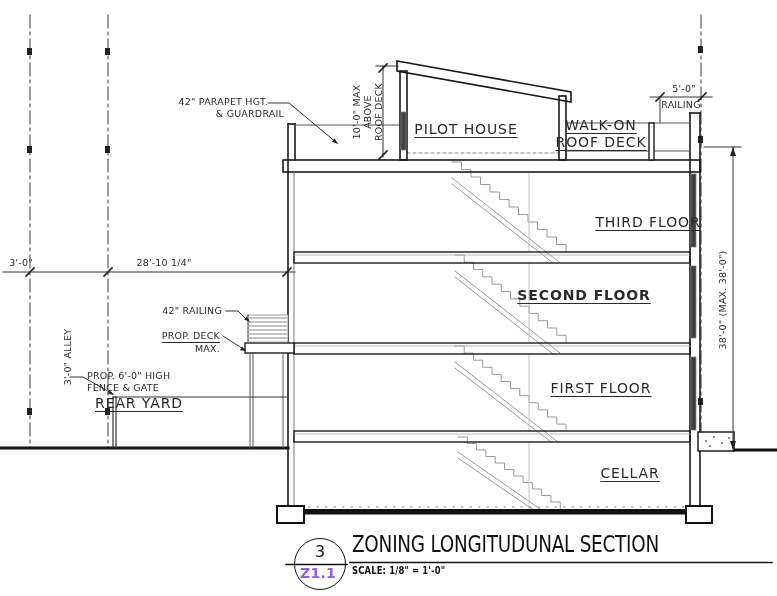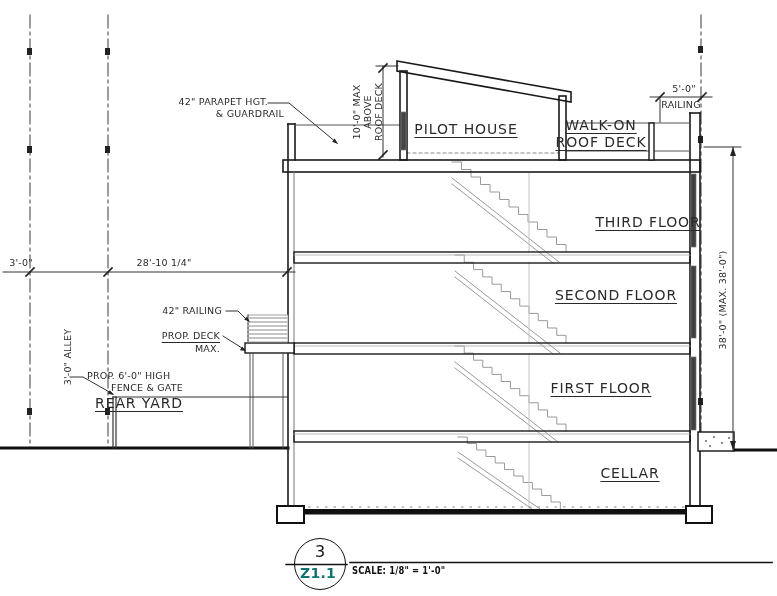--- a/index.html
+++ b/index.html
@@ -15,21 +15,21 @@
   .room { font-size:14px; letter-spacing:.9px; }
   .c   { transform:translateX(-50%); }
   .u   { text-decoration:underline; text-underline-offset:3px; }
   .r   { text-align:right; }
   .rot { transform:translate(-50%,-50%) rotate(-90deg); text-align:center; }
   .circle {
     position:absolute; left:294px; top:538px; width:52px; height:52px;
     border:1.5px solid #111; border-radius:50%; box-sizing:border-box;
   }
   .tb-num   { font-size:16px; color:#111; letter-spacing:0; }
-  .tb-sheet { font-size:14px; font-weight:bold; color:#0f766e; }
+  .tb-sheet { font-size:14px; font-weight:bold; color:#8b5cf6; }
   .tb-title { font-size:23px; color:#111; letter-spacing:-.3px; }
   .tb-title span, .tb-scale span { display:inline-block; transform:scaleX(.8); transform-origin:left top; }
   .tb-scale { font-size:10.5px; font-weight:bold; color:#111; }
 </style>
 </head>
 <body>
 
 <div id="sheet">
 
   <svg width="777" height="596" viewBox="0 0 777 596">
@@ -218,37 +218,40 @@
   </div>
 
   <div class="lbl c room u" style="left:466px; top:124px;">PILOT HOUSE</div>
   <div class="lbl c room u" style="left:601px; top:120px;">WALK-ON</div>
   <div class="lbl c room u" style="left:601px; top:137px;">ROOF DECK</div>
 
   <div class="lbl c" style="left:684px; top:83px;">5'-0"</div>
   <div class="lbl c" style="left:681px; top:99px;">RAILING</div>
 
   <div class="lbl c room u" style="left:625px; top:217px;margin-left:23px;">THIRD FLOOR</div>
-  <div class="lbl c room u" style="left:616px; top:290px;">SECOND FLOOR</div>
+  <div class="lbl c room u" style="left:584px; top:290px;font-weight:bold;">SECOND FLOOR</div>
   <div class="lbl c room u" style="left:601px; top:383px;text-align:right;">FIRST FLOOR</div>
   <div class="lbl c room u" style="left:630px; top:468px;">CELLAR</div>
 
   <div class="lbl c" style="left:21px;  top:257px;">3'-0"</div>
   <div class="lbl c" style="left:164px; top:257px;">28'-10 1/4"</div>
   <div class="lbl rot" style="left:67px; top:357px;">3'-0" ALLEY</div>
   <div class="lbl rot" style="left:722px; top:300px;">38'-0" (MAX. 38'-0")</div>
 
   <div class="lbl r" style="left:122px; top:305px; width:100px;">42" RAILING</div>
   <div class="lbl r" style="left:122px; top:317px; width:98px;margin-top:26px;">MAX.</div>
   <div class="lbl r u" style="left:122px; top:330px; width:98px;">PROP. DECK</div>
 
   <div class="lbl" style="left:87px; top:370px;">PROP. 6'-0" HIGH</div>
-  <div class="lbl" style="left:87px; top:382px;margin-left:24px;">FENCE &amp; GATE</div>
+  <div class="lbl" style="left:87px; top:382px;">FENCE &amp; GATE</div>
   <div class="lbl c room u" style="left:139px; top:398px;text-align:right;">REAR YARD</div>
 
   <div class="circle"></div>
   <div class="lbl c tb-num" style="left:320px; top:546px;">3</div>
   <div class="lbl c tb-sheet" style="left:318px; top:568px;">Z1.1</div>
+  <div class="lbl tb-title" style="left:352px; top:539px;">
+    <span>ZONING LONGITUDUNAL SECTION</span>
+  </div>
   <div class="lbl tb-scale" style="left:352px; top:565px;">
     <span>SCALE: 1/8" = 1'-0"</span>
   </div>
 
 </div>
 
 </body></html>

